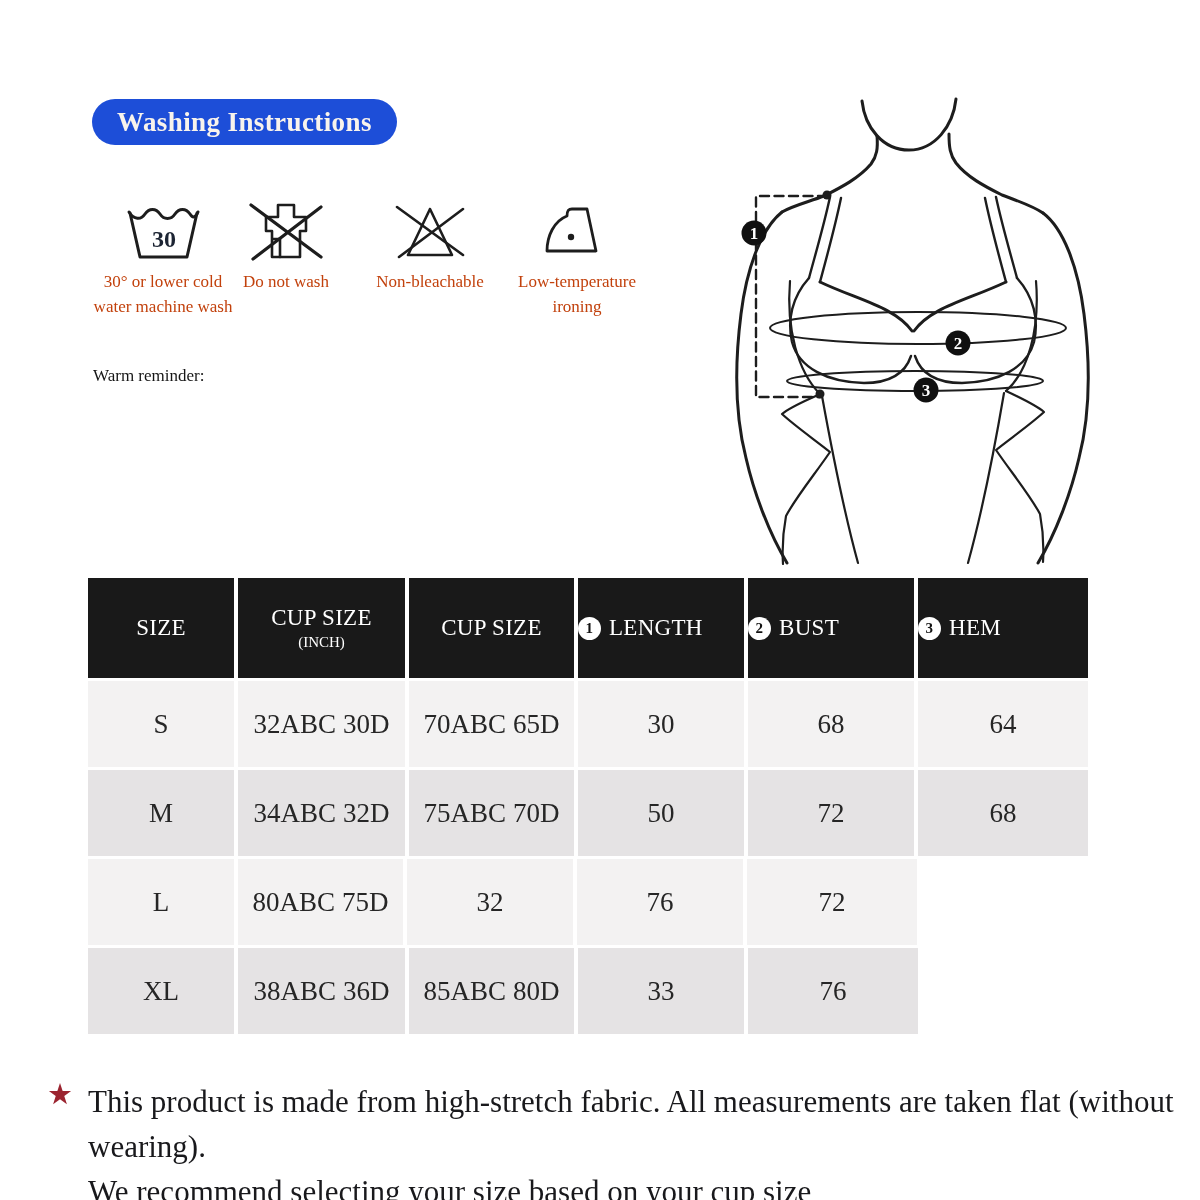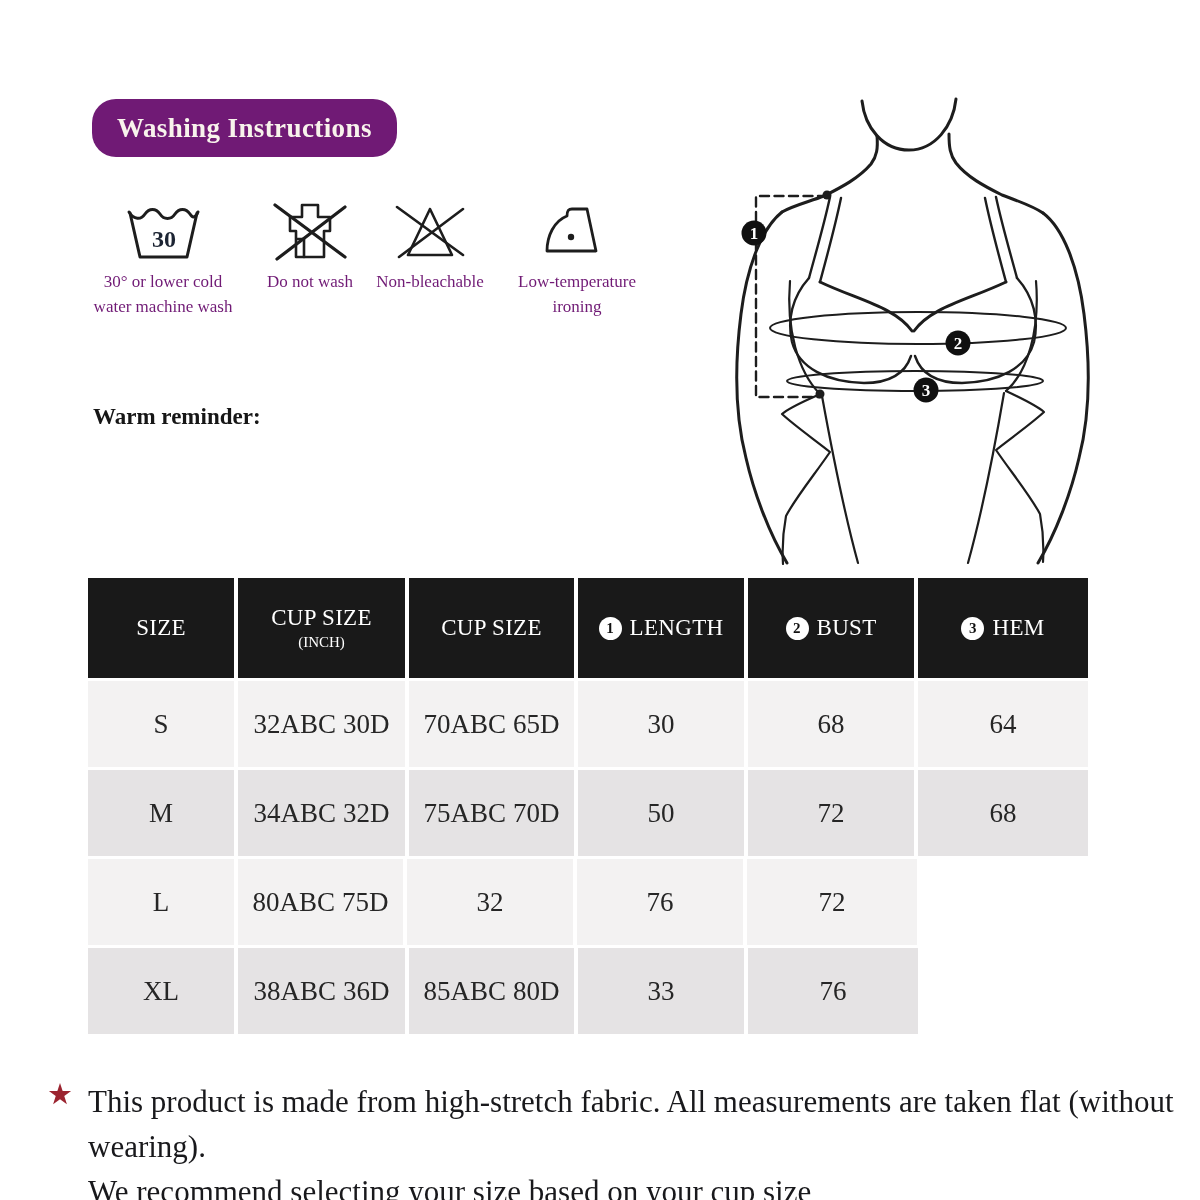--- a/index.html
+++ b/index.html
@@ -1,42 +1,42 @@
 <!DOCTYPE html>
 <html><head>
 <meta charset="utf-8">
 <style>
   html,body{margin:0;padding:0;background:#ffffff;}
   body{width:1200px;height:1200px;position:relative;overflow:hidden;
        font-family:"Liberation Serif","DejaVu Serif",serif;color:#1c1c1c;}
   .page{position:absolute;inset:0;}
 
   
-  .badge{position:absolute;left:92px;top:99px;height:58px;background:#701a75;
+  .badge{position:absolute;left:92px;top:99px;height:46px;background:#1d4ed8;
          color:#f8f3ec;border-radius:24px;display:flex;align-items:center;
          padding:0 25px;font-size:27px;font-weight:600;letter-spacing:.4px;}
 
   
   .care-item{position:absolute;top:197px;width:212px;text-align:center;}
-  .care-0{left:57px}.care-1{left:204px}.care-2{left:324px}.care-3{left:471px}
+  .care-0{left:57px}.care-1{left:180px}.care-2{left:324px}.care-3{left:471px}
   .care-icon{height:66px;display:flex;justify-content:center;align-items:flex-end;}
   .care-icon svg{display:block;}
-  .care-label{margin-top:6px;font-size:17px;line-height:25px;color:#701a75;font-family:Liberation Serif, serif;}
-
-  
-  .reminder-title{position:absolute;left:93px;top:366px;font-size:23px;font-weight:700;color:#161616;margin-top:38px;}
+  .care-label{margin-top:6px;font-size:17px;line-height:25px;color:#c2410c;font-family:Liberation Serif, serif;}
+
+  
+  .reminder-title{position:absolute;left:93px;top:366px;font-size:17px;font-weight:400;color:#161616;}
   .reminder-text{position:absolute;left:93px;top:431px;font-size:22px;line-height:38px;color:#20242b;}
 
   
   .figure{position:absolute;left:690px;top:85px;width:500px;height:480px;}
 
   
   .size-table{position:absolute;left:88px;top:578px;width:1002px;}
   .trow{display:flex;margin-bottom:3px;}
-  .cell{margin-right:4px;display:flex;flex-direction:column;align-items:center;
+  .cell{margin-right:4px;display:flex;flex-direction:column;
         justify-content:center;text-align:center;}
   .cell:last-child{margin-right:0;}
   .c0{width:146px}.c1{width:167px}.c2{width:165px}.c3{width:166px}.c4{width:166px}.c5{width:170px}
   .thead .cell{height:100px;background:#191919;color:#ffffff;font-size:23px;letter-spacing:.3px;}
   .tbody .cell{height:86px;font-size:27px;color:#262626;}
   .row-light .cell{background:#f3f2f2;}
   .row-dark .cell{background:#e5e3e4;}
   .sub{font-size:15px;margin-top:3px;letter-spacing:0;}
   .hgroup{display:flex;align-items:center;}
   .hnum{display:inline-flex;width:23px;height:23px;border-radius:50%;background:#ffffff;

